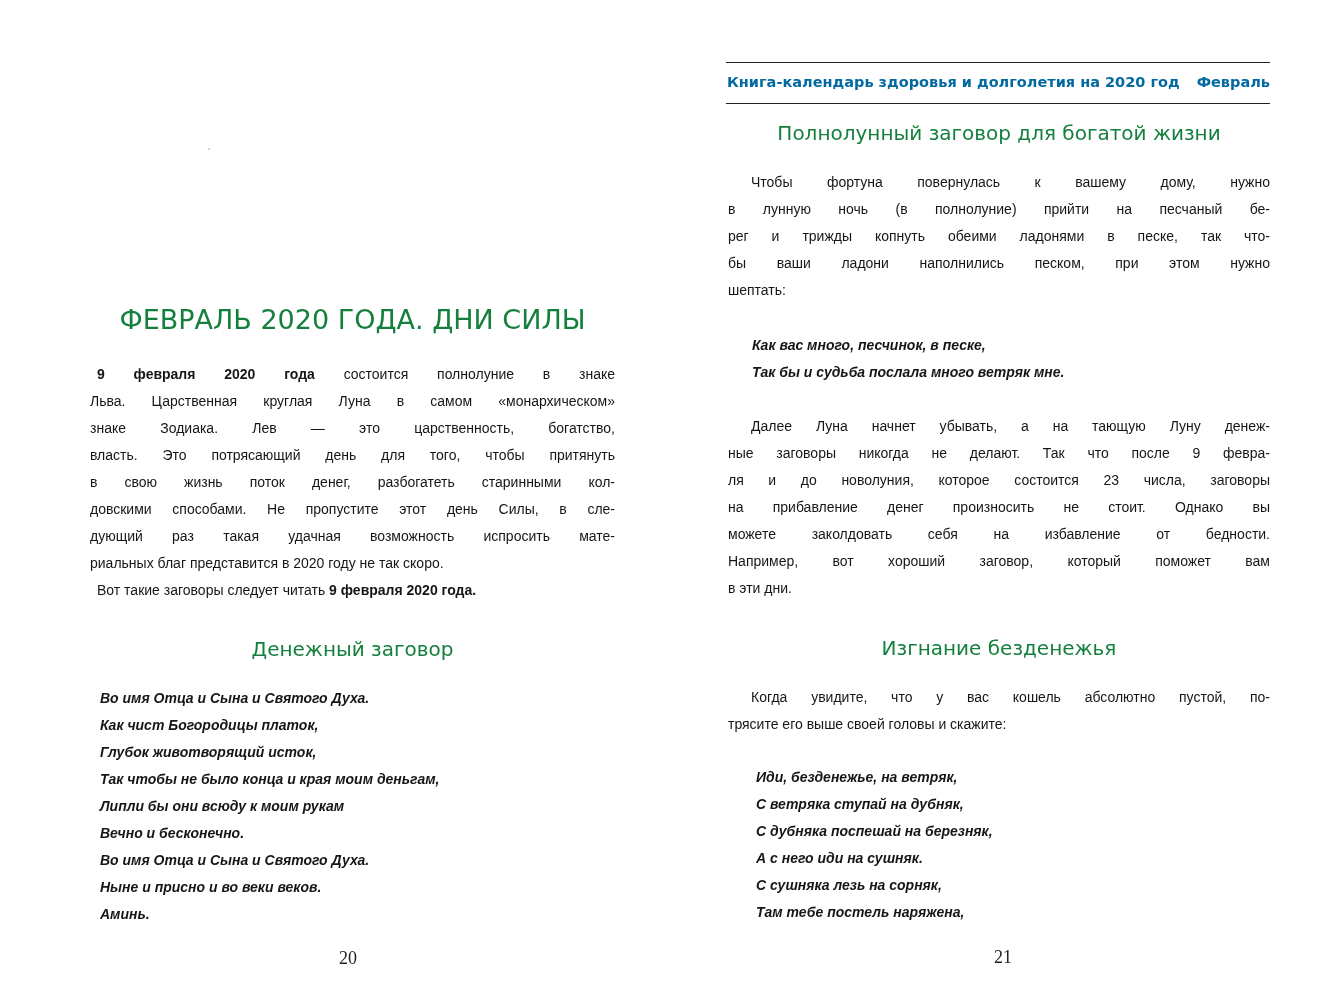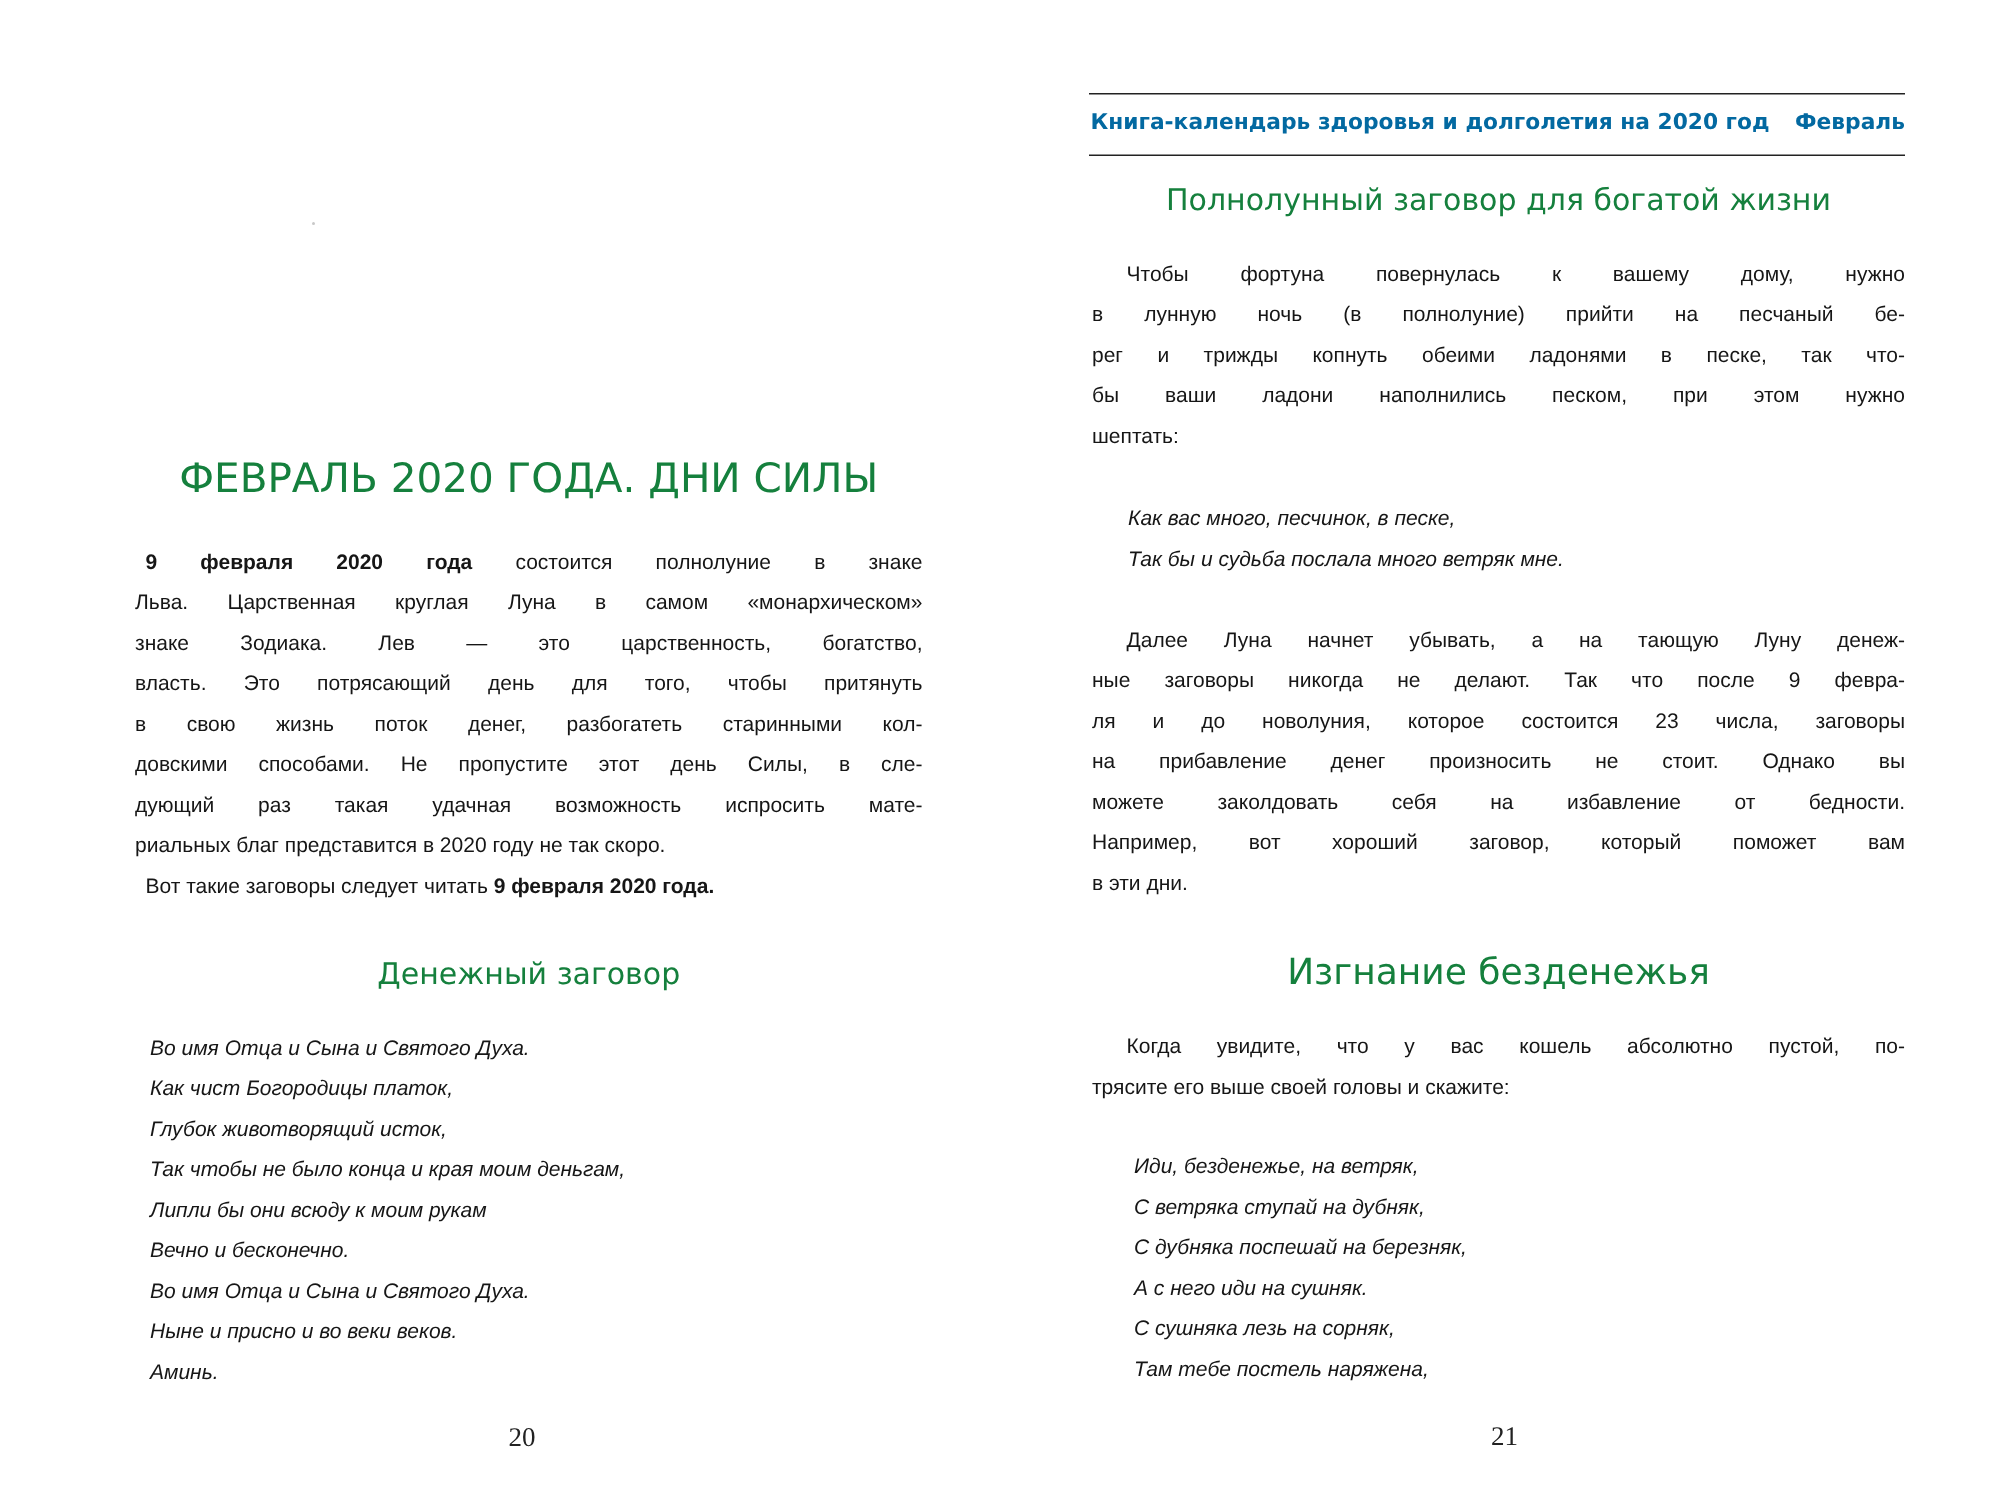--- a/index.html
+++ b/index.html
@@ -5,21 +5,21 @@
   html, body { margin:0; padding:0; background:#ffffff; }
   body { width:1342px; height:1000px; position:relative; overflow:hidden; color:#161616; }
   .page { position:absolute; top:0; height:1000px; }
   #page-left { left:0; width:671px; }
   #page-right { left:671px; width:671px; }
 
   .line { position:absolute; white-space:nowrap; font-family:"Liberation Sans", sans-serif; font-size:14px; line-height:26px; }
   .just { text-align:justify; text-align-last:justify; }
   .serif-title { position:absolute; white-space:nowrap; font-family:"DejaVu Sans", sans-serif; text-align:center; color:#15803d; }
   .bold { font-weight:bold; }
-  .ital { font-style:italic; font-weight:normal; font-family:"Liberation Sans", sans-serif; }
+  .ital { font-style:italic; font-weight:bold; font-family:"Liberation Sans", sans-serif; }
   .pagenum { position:absolute; font-family:"Liberation Serif", serif; font-size:18px; color:#222; text-align:center; width:60px; }
   .rule { position:absolute; height:0; border-top:1.6px solid #222; }
   .running { position:absolute; font-family:"DejaVu Sans", sans-serif; font-weight:bold; font-size:14.5px; white-space:nowrap; color:#0369a1; }
   .speck { position:absolute; width:2px; height:2px; background:#c8c8c8; border-radius:1px; }
 </style>
 </head>
 <body>
 
 <div id="page-left" class="page">
   <div class="speck" style="left:208px;top:148px;"></div>
@@ -75,21 +75,21 @@
   <div class="line ital" style="left:81px;top:359px;">Так бы и судьба послала много ветряк мне.</div>
 
   <div class="line just" style="left:80px;width:519px;top:413px;">Далее Луна начнет убывать, а на тающую Луну денеж-</div>
   <div class="line just" style="left:57px;width:542px;top:440px;">ные заговоры никогда не делают. Так что после 9 февра-</div>
   <div class="line just" style="left:57px;width:542px;top:467px;">ля и до новолуния, которое состоится 23 числа, заговоры</div>
   <div class="line just" style="left:57px;width:542px;top:494px;">на прибавление денег произносить не стоит. Однако вы</div>
   <div class="line just" style="left:57px;width:542px;top:521px;">можете заколдовать себя на избавление от бедности.</div>
   <div class="line just" style="left:57px;width:542px;top:548px;">Например, вот хороший заговор, который поможет вам</div>
   <div class="line" style="left:57px;top:575px;">в эти дни.</div>
 
-  <div class="serif-title" style="left:57px;width:542px;top:634px;font-size:24px;line-height:28px;">Изгнание безденежья</div>
+  <div class="serif-title" style="left:57px;width:542px;top:634px;font-size:20px;line-height:28px;">Изгнание безденежья</div>
 
   <div class="line just" style="left:80px;width:519px;top:684px;">Когда увидите, что у вас кошель абсолютно пустой, по-</div>
   <div class="line" style="left:57px;top:711px;">трясите его выше своей головы и скажите:</div>
 
   <div class="line ital" style="left:85px;top:764px;">Иди, безденежье, на ветряк,</div>
   <div class="line ital" style="left:85px;top:791px;">С ветряка ступай на дубняк,</div>
   <div class="line ital" style="left:85px;top:818px;">С дубняка поспешай на березняк,</div>
   <div class="line ital" style="left:85px;top:845px;">А с него иди на сушняк.</div>
   <div class="line ital" style="left:85px;top:872px;">С сушняка лезь на сорняк,</div>
   <div class="line ital" style="left:85px;top:899px;">Там тебе постель наряжена,</div>

